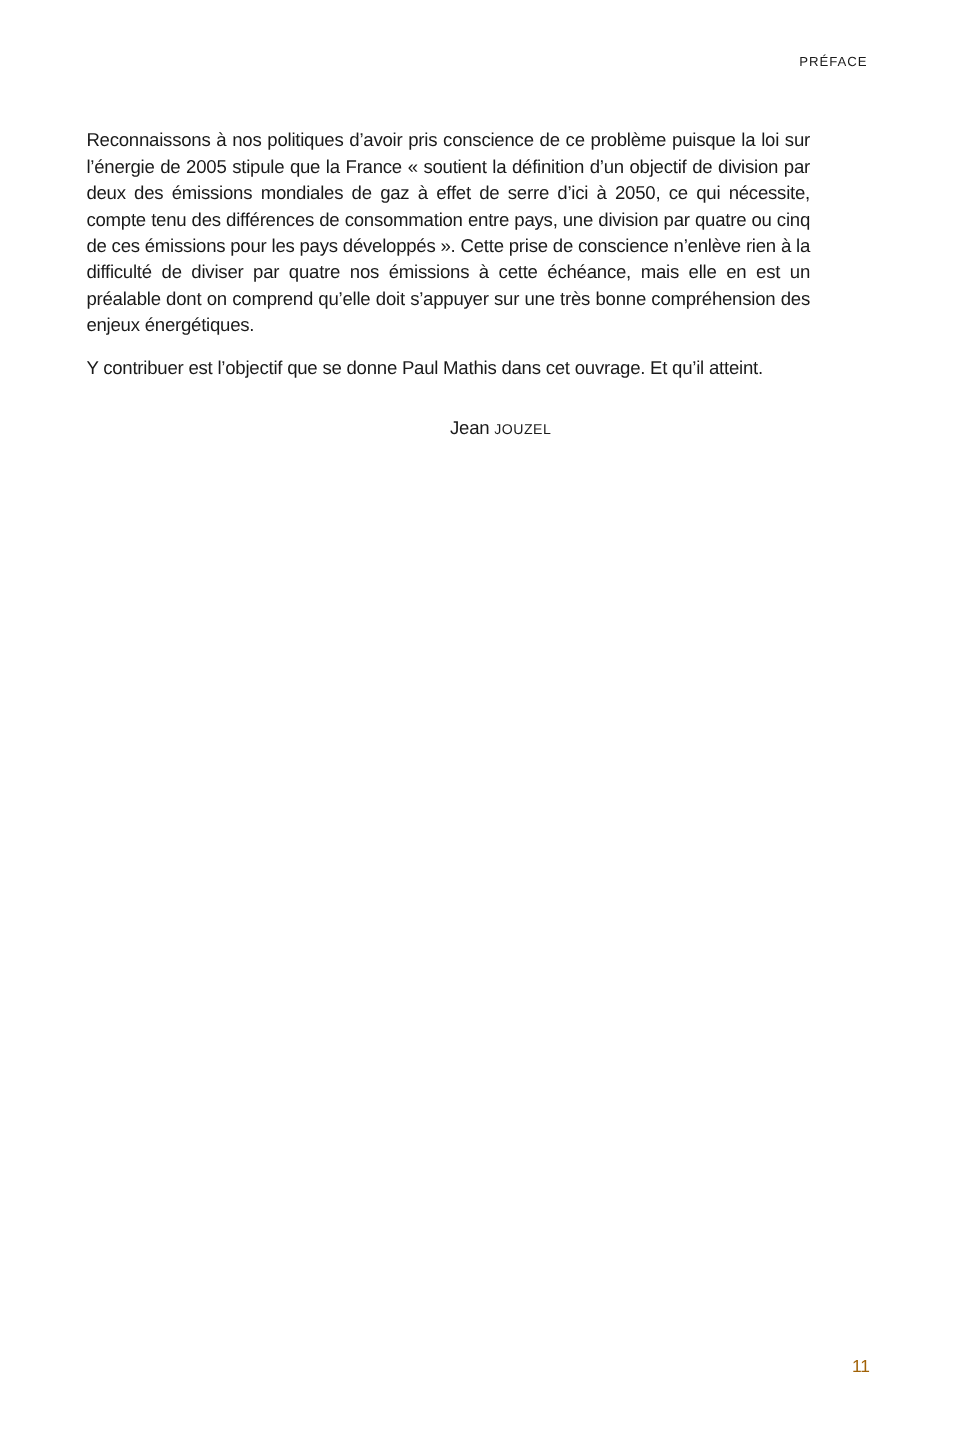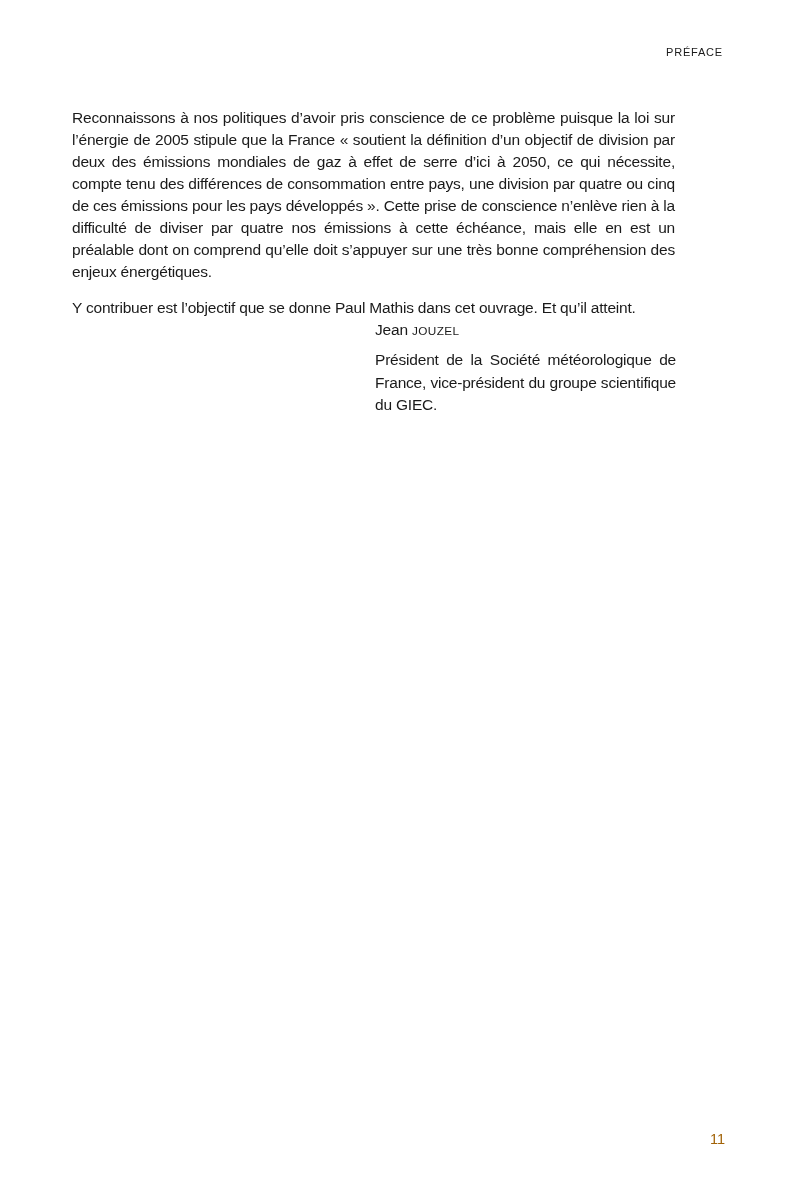--- a/index.html
+++ b/index.html
@@ -28,20 +28,21 @@
     left: 72px;
     width: 603px;
     font-size: 15.5px;
     line-height: 22px;
     letter-spacing: -0.2px;
     text-align: justify;
   }
   .para-1 { text-align: justify; margin-top: 12px; }
   .para-2 { margin-top: 14px; white-space: nowrap; }
   .signature {
+    margin-top: 28px;
     margin-left: 303px;
     width: 301px;
   }
   .sig-name {
     margin-bottom: 7px;
     white-space: nowrap;
     text-align: left;
   }
   .small-caps {
     text-transform: uppercase;
@@ -68,20 +69,19 @@
   <div class="running-head">PRÉFACE</div>
 
   <main class="text-block">
 
     <p class="para-1">Reconnaissons à nos politiques d’avoir pris conscience de ce problème puisque la loi sur l’énergie de 2005 stipule que la France «&nbsp;soutient la définition d’un objectif de division par deux des émissions mondiales de gaz à effet de serre d’ici à 2050, ce qui nécessite, compte tenu des différences de consommation entre pays, une division par quatre ou cinq de ces émissions pour les pays développés&nbsp;». Cette prise de conscience n’enlève rien à la difficulté de diviser par quatre nos émissions à cette échéance, mais elle en est un préalable dont on comprend qu’elle doit s’appuyer sur une très bonne compréhension des enjeux énergétiques.</p>
 
     <p class="para-2">Y contribuer est l’objectif que se donne Paul Mathis dans cet ouvrage. Et qu’il atteint.</p>
 
     <div class="signature">
       <p class="sig-name"><span>Jean </span><span class="small-caps">Jouzel</span></p>
-      <p class="sig-title">Président de la Société météorologique de France, vice-président du groupe scienti­fique du GIEC.</p>
     </div>
 
   </main>
 
   <div class="page-number">11</div>
 
 </div>
 
 </body></html>

